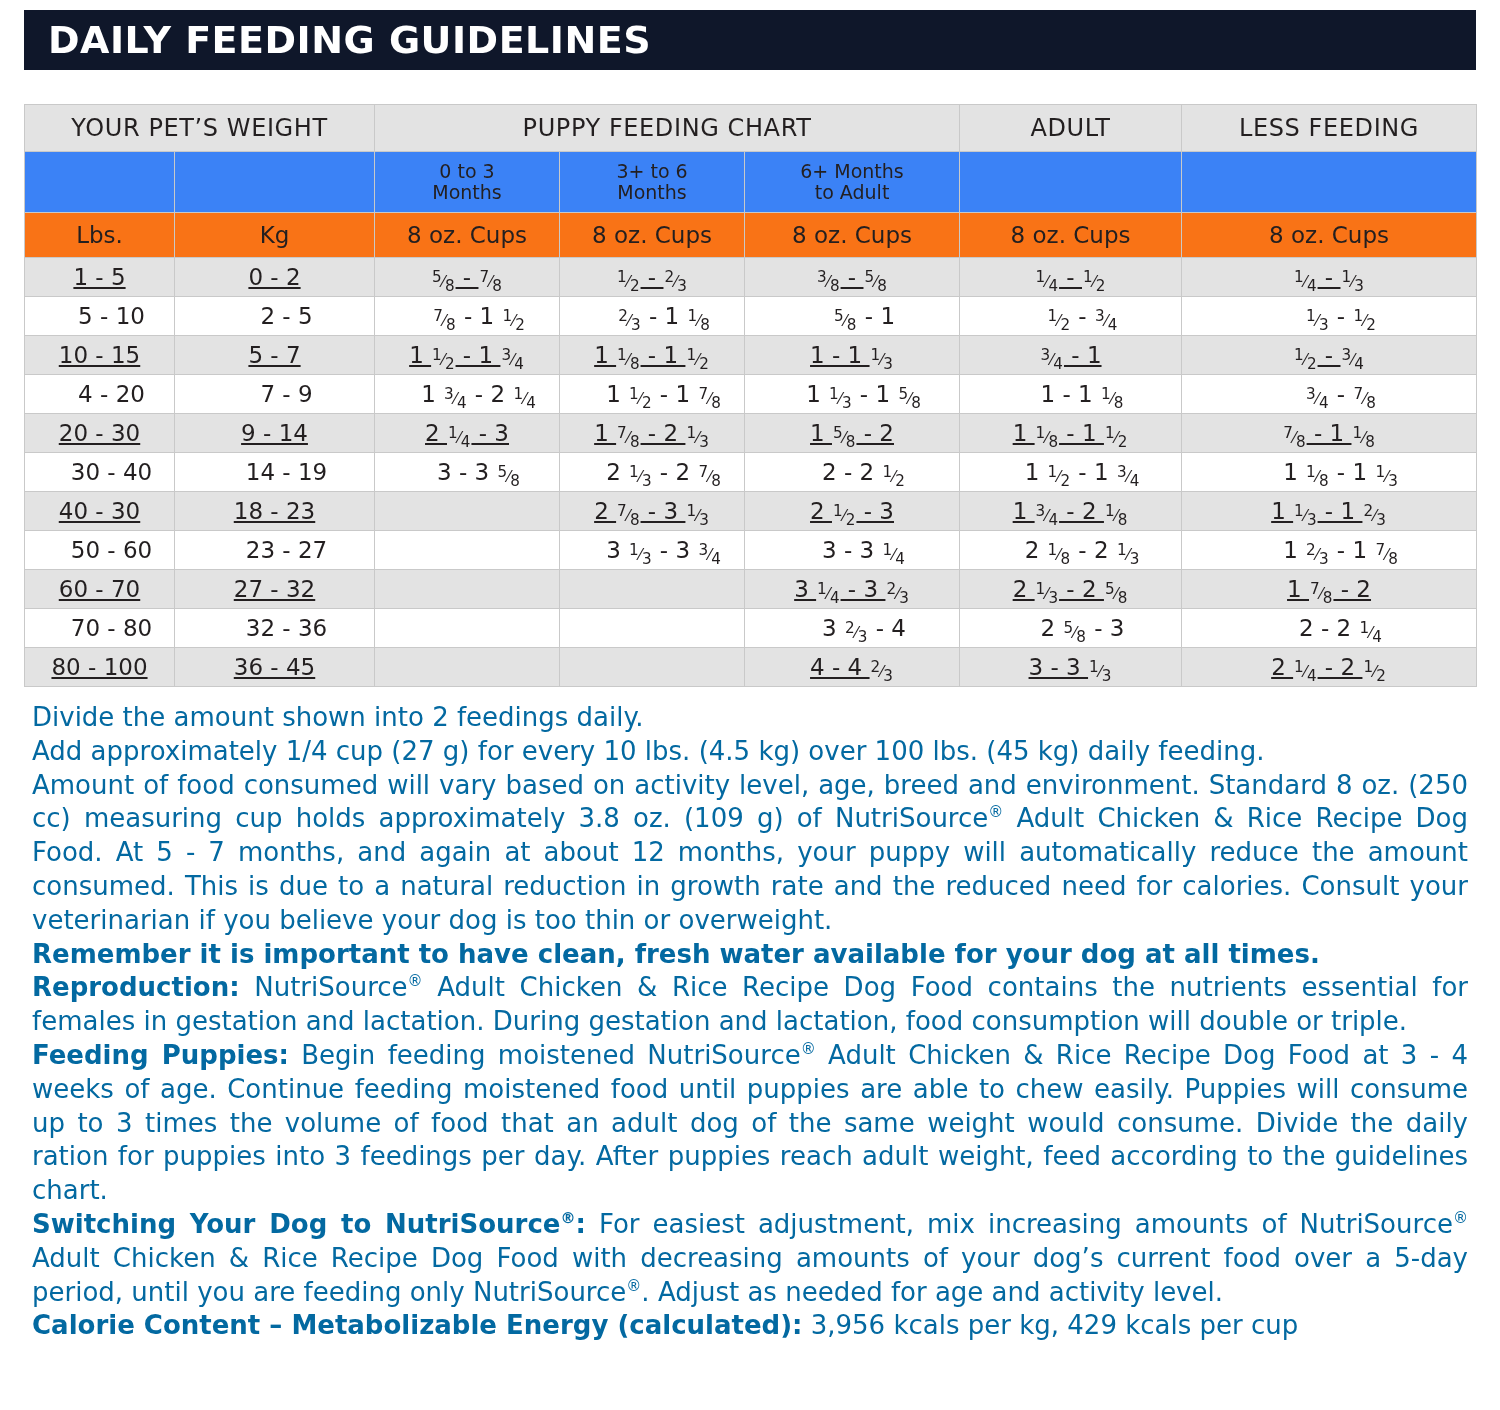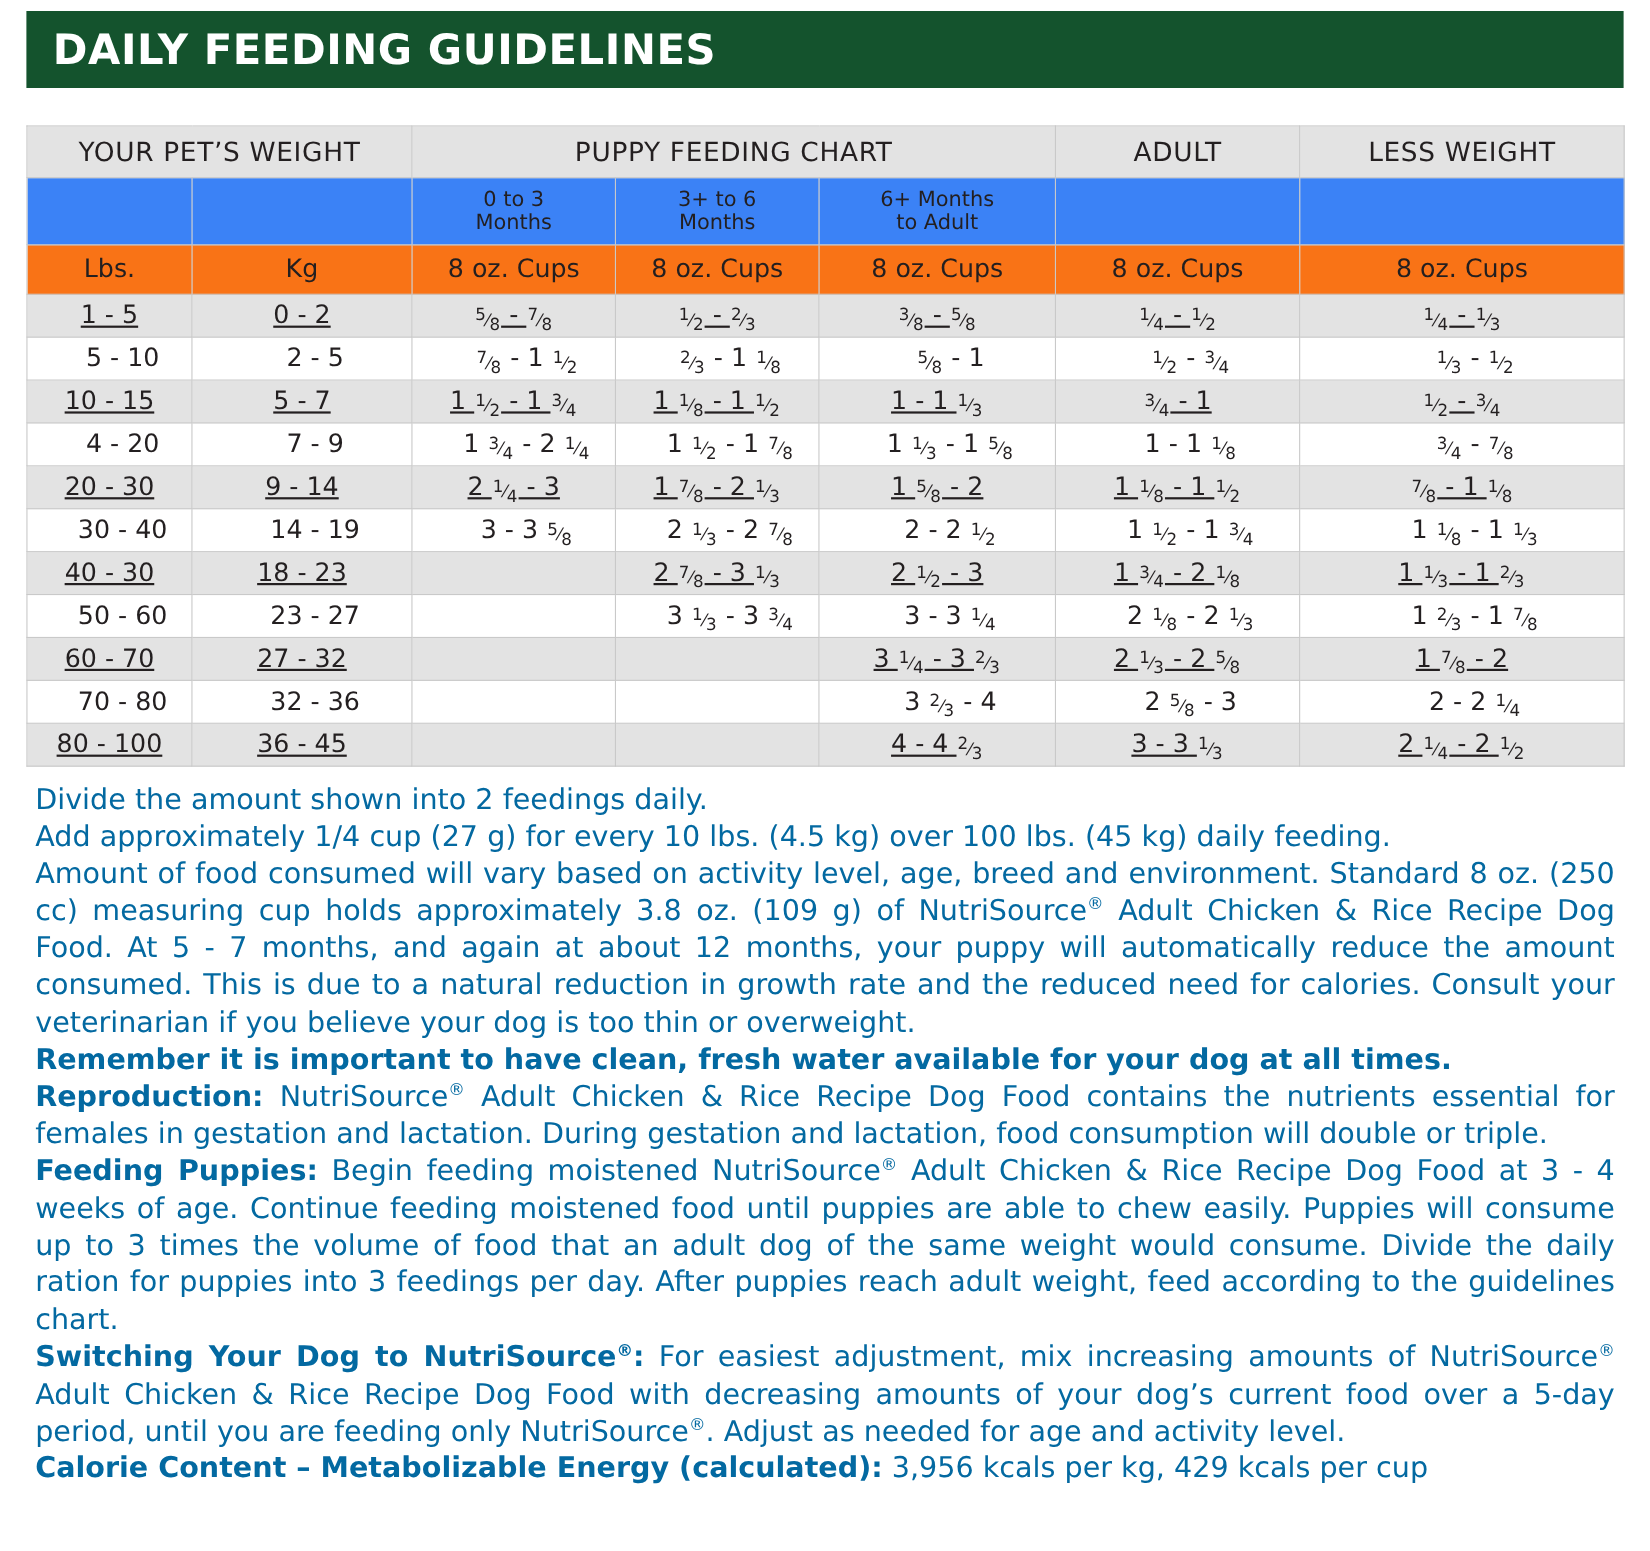--- a/index.html
+++ b/index.html
@@ -18,22 +18,22 @@
     position: relative;
     width: 1500px;
     height: 1410px;
     box-sizing: border-box;
     padding: 0 24px;
   }
 
   
   .title-bar {
     margin: 10px 0 0 0;
-    background: #14532d;
-    height: 70px;
+    background: #0f172a;
+    height: 60px;
     display: flex;
     align-items: center;
     padding-left: 24px;
     box-sizing: border-box;
   }
   .title-bar h1 {
     margin: 0;
     color: #ffffff;
     font-size: 38px;
     font-weight: bold;
@@ -149,21 +149,21 @@
         <col class="c-p2">
         <col class="c-p3">
         <col class="c-ad">
         <col class="c-la">
     </colgroup>
     <thead>
       <tr class="hdr-row">
         <th colspan="2">YOUR PET’S WEIGHT</th>
         <th colspan="3">PUPPY FEEDING CHART</th>
         <th>ADULT</th>
-        <th>LESS WEIGHT</th>
+        <th>LESS FEEDING</th>
       </tr>
       <tr class="sub-row">
         <td></td>
         <td></td>
         <td>0 to 3<br>Months</td>
         <td>3+ to 6<br>Months</td>
         <td>6+ Months<br>to Adult</td>
         <td></td>
         <td></td>
       </tr>

